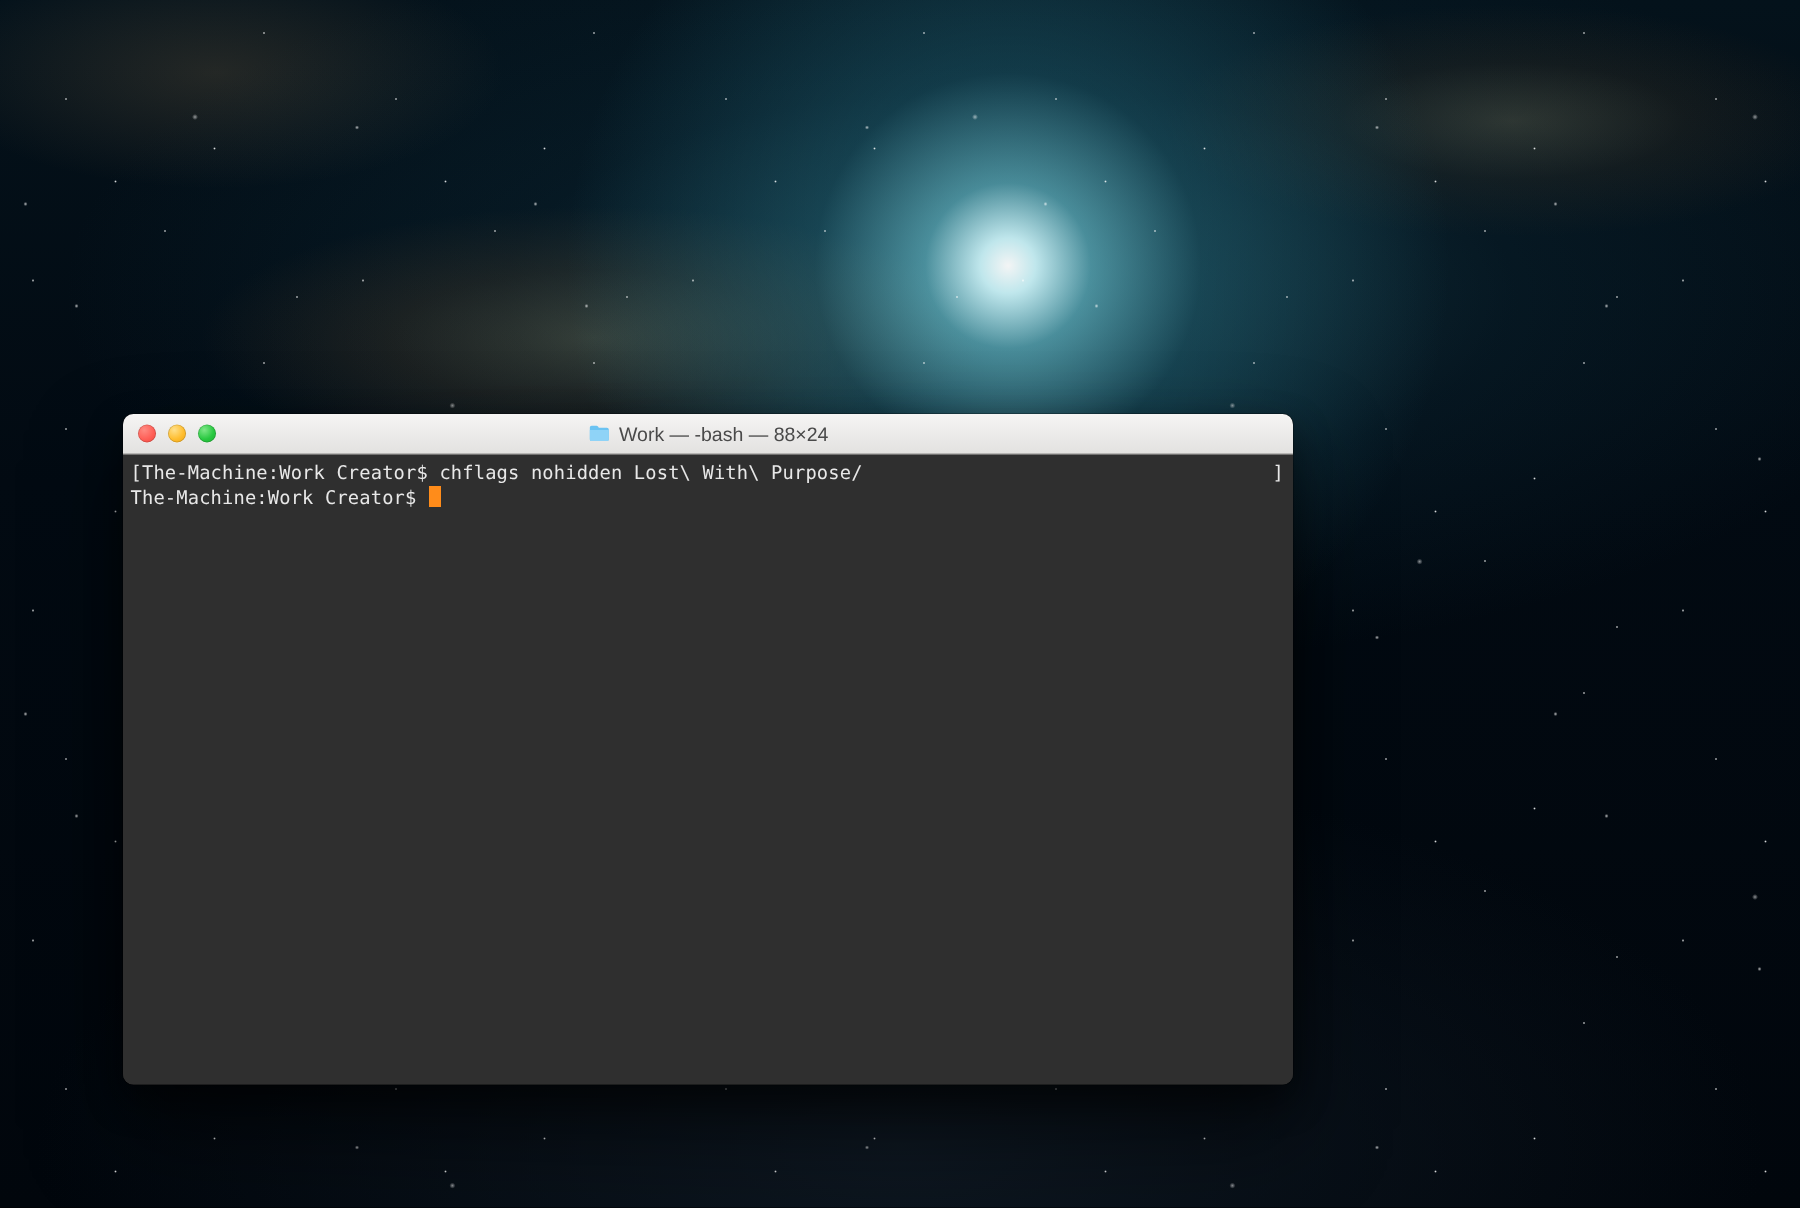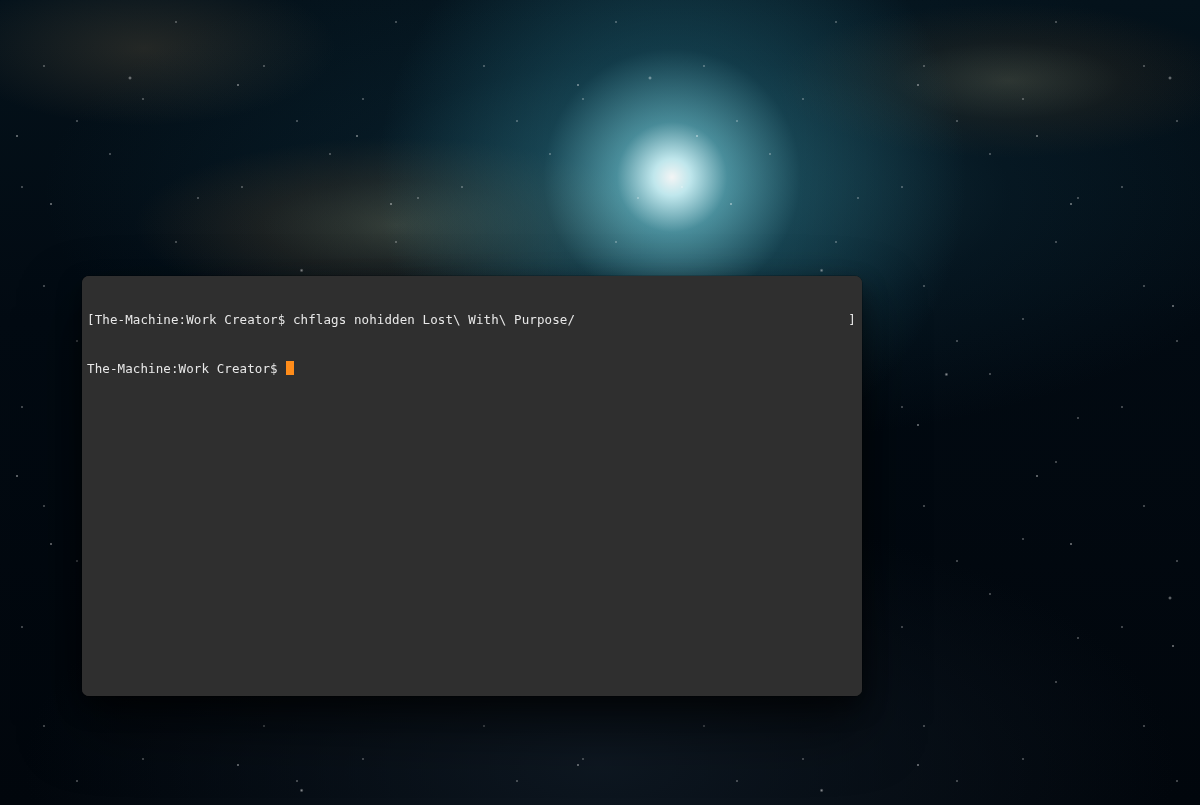--- a/index.html
+++ b/index.html
@@ -122,21 +122,20 @@
     font-family: Menlo, Consolas, "DejaVu Sans Mono", monospace;
     font-size: 12.5px;
     line-height: 17px;
     padding: 3px 6px 3px 5px;
     min-height: 414px;
     white-space: pre;
     letter-spacing: 0.1px;
   }
   .line {
     display: block;
-    margin-top: 32px;
   }
   .prompt-host, .prompt-user, .prompt-sep, .prompt-cmd, .bracket {
     color: #e8e8e8;
   }
   .cursor {
     display: inline-block;
     width: 8px;
     height: 14px;
     vertical-align: -2px;
     margin-left: 1px;
@@ -145,15 +144,31 @@
 </head>
 <body>
 
 <div class="desktop">
   <div class="stars"></div>
   <div class="stars2"></div>
   <div class="stars3"></div>
 </div>
 
 <div class="window">
+  <div class="titlebar">
+    <div class="traffic-lights">
+      <span class="tl close"></span>
+      <span class="tl minimize"></span>
+      <span class="tl zoom"></span>
+    </div>
+    <div class="title-center">
+      <span class="folder-icon">
+        <svg viewBox="0 0 16 13" width="15" height="12">
+          <path d="M1.2 2.2 C1.2 1.4 1.8 0.9 2.6 0.9 L6.0 0.9 C6.5 0.9 6.8 1.1 7.1 1.5 L7.7 2.3 L13.5 2.3 C14.3 2.3 14.9 2.9 14.9 3.7 L14.9 10.6 C14.9 11.4 14.3 12.0 13.5 12.0 L2.6 12.0 C1.8 12.0 1.2 11.4 1.2 10.6 Z" fill="#6bc3f2"></path>
+          <path d="M1.2 3.9 L14.9 3.9 L14.9 10.6 C14.9 11.4 14.3 12.0 13.5 12.0 L2.6 12.0 C1.8 12.0 1.2 11.4 1.2 10.6 Z" fill="#8fd3f7"></path>
+        </svg>
+      </span>
+      <span>Work — -bash — 88×24</span>
+    </div>
+  </div>
 
   <div class="terminal-body"><span class="line"><span class="bracket">[</span><span class="prompt-host">The-Machine:Work Creator$ </span><span class="prompt-cmd">chflags nohidden Lost\ With\ Purpose/</span><span class="bracket" style="float:right">]</span></span><span class="line"><span class="prompt-host">The-Machine:Work Creator$ </span><span class="cursor" style="background: rgb(255, 140, 26);"></span></span></div>
 </div>
 
 </body></html>

